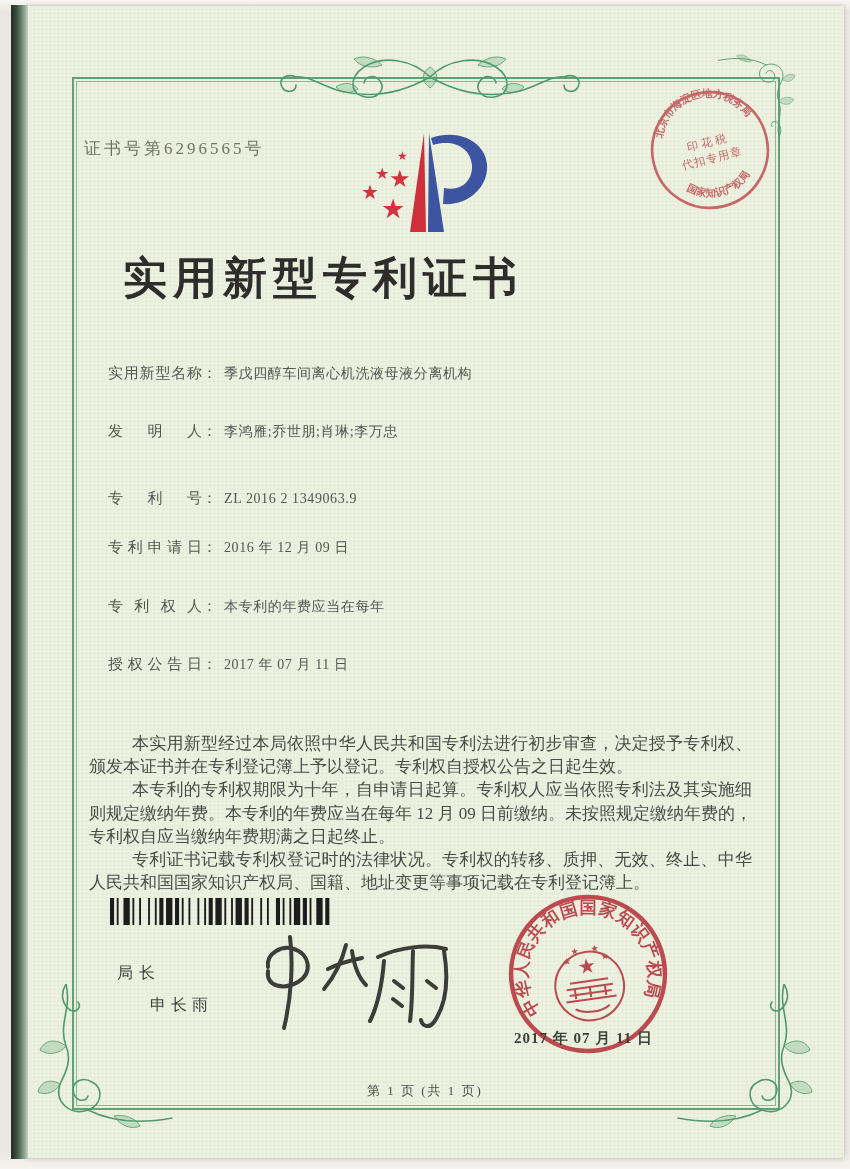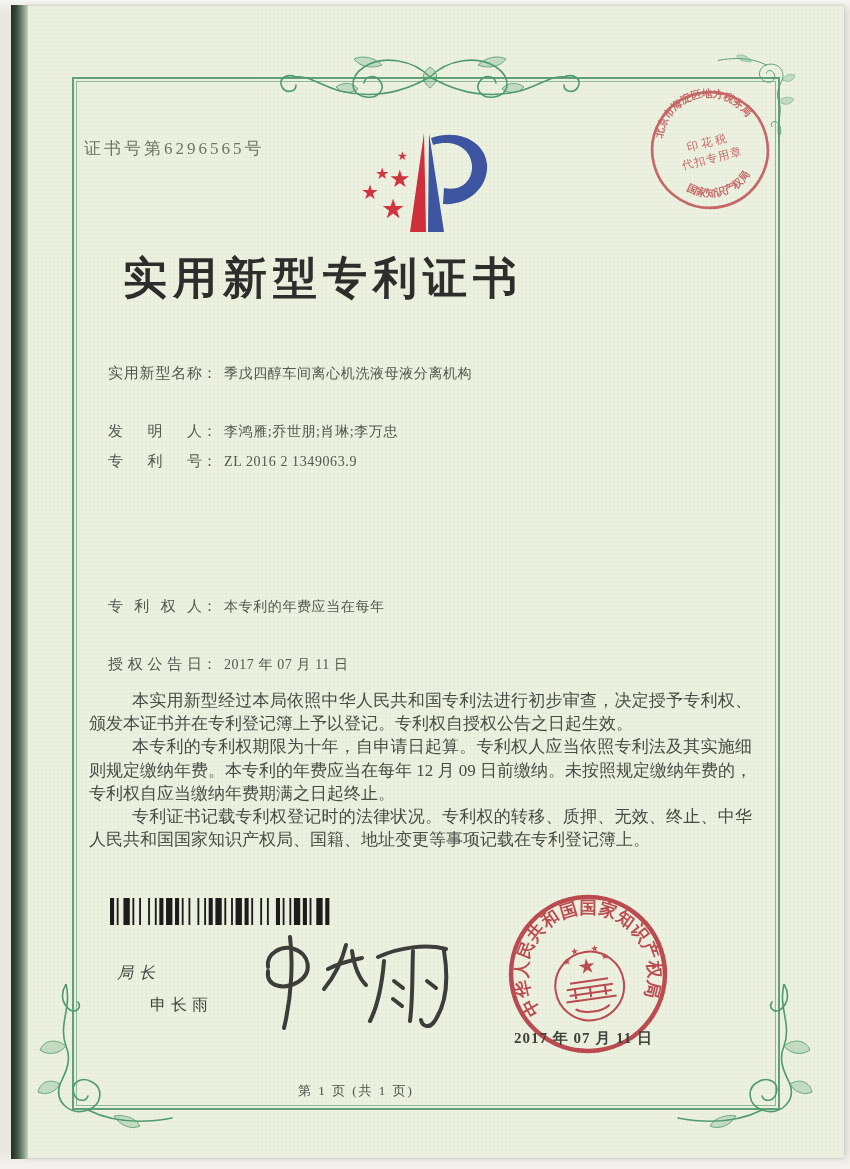--- a/index.html
+++ b/index.html
@@ -34,40 +34,40 @@
   .s4{left:9px;top:52px;font-size:20px;}
   .s5{left:29px;top:66px;font-size:27px;}
   
   .title{position:absolute;left:123px;top:249px;width:600px;text-align:left;
          font-size:44px;font-weight:700;letter-spacing:6px;color:#2e2d2b;}
   
   .field{position:absolute;left:108px;width:620px;color:#4f5950;white-space:nowrap;}
   .flabel{display:inline-block;width:94px;font-size:15px;text-align:justify;text-align-last:justify;vertical-align:baseline;}
   .fcolon{font-size:15px;}
   .fvalue{font-size:14px;letter-spacing:.6px;padding-left:7px;}
-  .fr0{top:364px}.fr1{top:422px}.fr2{top:452px}.fr3{top:538px}.fr4{top:597px}.fr5{top:655px}
-  
-  .bodytext{position:absolute;left:89px;top:689px;width:663px;color:#454e46;
+  .fr0{top:364px}.fr1{top:422px}.fr2{top:489px}.fr3{top:538px}.fr4{top:597px}.fr5{top:655px}
+  
+  .bodytext{position:absolute;left:89px;top:732px;width:663px;color:#454e46;
             font-size:17px;line-height:23.2px;text-align:justify;}
   .bodytext p{margin:0;text-indent:43px;}
   
   .barcode{position:absolute;left:110px;top:898px;width:222px;height:27px;}
   
-  .signer-title{position:absolute;left:117px;top:963px;font-size:16px;letter-spacing:6px;color:#3c443c;font-style:italic;}
+  .signer-title{position:absolute;left:117px;top:963px;font-size:16px;letter-spacing:6px;color:#3c443c;}
   .signer-name{position:absolute;left:117px;top:995px;font-size:16px;letter-spacing:5px;color:#3c443c;margin-left:33px;}
   .signature{position:absolute;left:230px;top:925px;width:235px;height:112px;}
   
   .tax-stamp{position:absolute;left:646px;top:86px;width:128px;height:128px;
              transform:rotate(-14deg);opacity:.87;mix-blend-mode:multiply;}
   .office-seal{position:absolute;left:502px;top:888px;width:172px;height:172px;
              transform:rotate(-8deg);opacity:.93;mix-blend-mode:multiply;}
   .issue-date{position:absolute;left:514px;top:1029px;font-size:15px;letter-spacing:1px;
              color:#3a423a;font-weight:600;z-index:5;}
   
-  .footer{position:absolute;left:298px;top:1082px;width:254px;
+  .footer{position:absolute;left:298px;top:1082px;width:254px;text-align:center;
           font-size:13px;letter-spacing:2px;color:#4a524a;}
   .flip-x{transform:scaleX(-1);}
   .flip-xy{transform:scale(-1,-1);}
 </style>
 </head>
 <body>
 
 <div class="stage">
   <div class="paper"></div>
   <div class="binding"></div>
@@ -138,20 +138,23 @@
   <div class="title">实用新型专利证书</div>
 
   <div class="field fr0">
     <span class="flabel">实用新型名称</span><span class="fcolon">：</span><span class="fvalue">季戊四醇车间离心机洗液母液分离机构</span>
   </div>
   <div class="field fr1">
     <span class="flabel">发明人</span><span class="fcolon">：</span><span class="fvalue">李鸿雁;乔世朋;肖琳;李万忠</span>
   </div>
   <div class="field fr2">
     <span class="flabel">专利号</span><span class="fcolon">：</span><span class="fvalue">ZL 2016 2 1349063.9</span>
+  </div>
+  <div class="field fr3">
+    <span class="flabel">专利申请日</span><span class="fcolon">：</span><span class="fvalue">2016 年 12 月 09 日</span>
   </div>
   <div class="field fr4">
     <span class="flabel">专利权人</span><span class="fcolon">：</span><span class="fvalue">本专利的年费应当在每年</span>
   </div>
   <div class="field fr5">
     <span class="flabel">授权公告日</span><span class="fcolon">：</span><span class="fvalue">2017 年 07 月 11 日</span>
   </div>
 
   <div class="bodytext">
     <p>本实用新型经过本局依照中华人民共和国专利法进行初步审查，决定授予专利权、颁发本证书并在专利登记簿上予以登记。专利权自授权公告之日起生效。</p>

